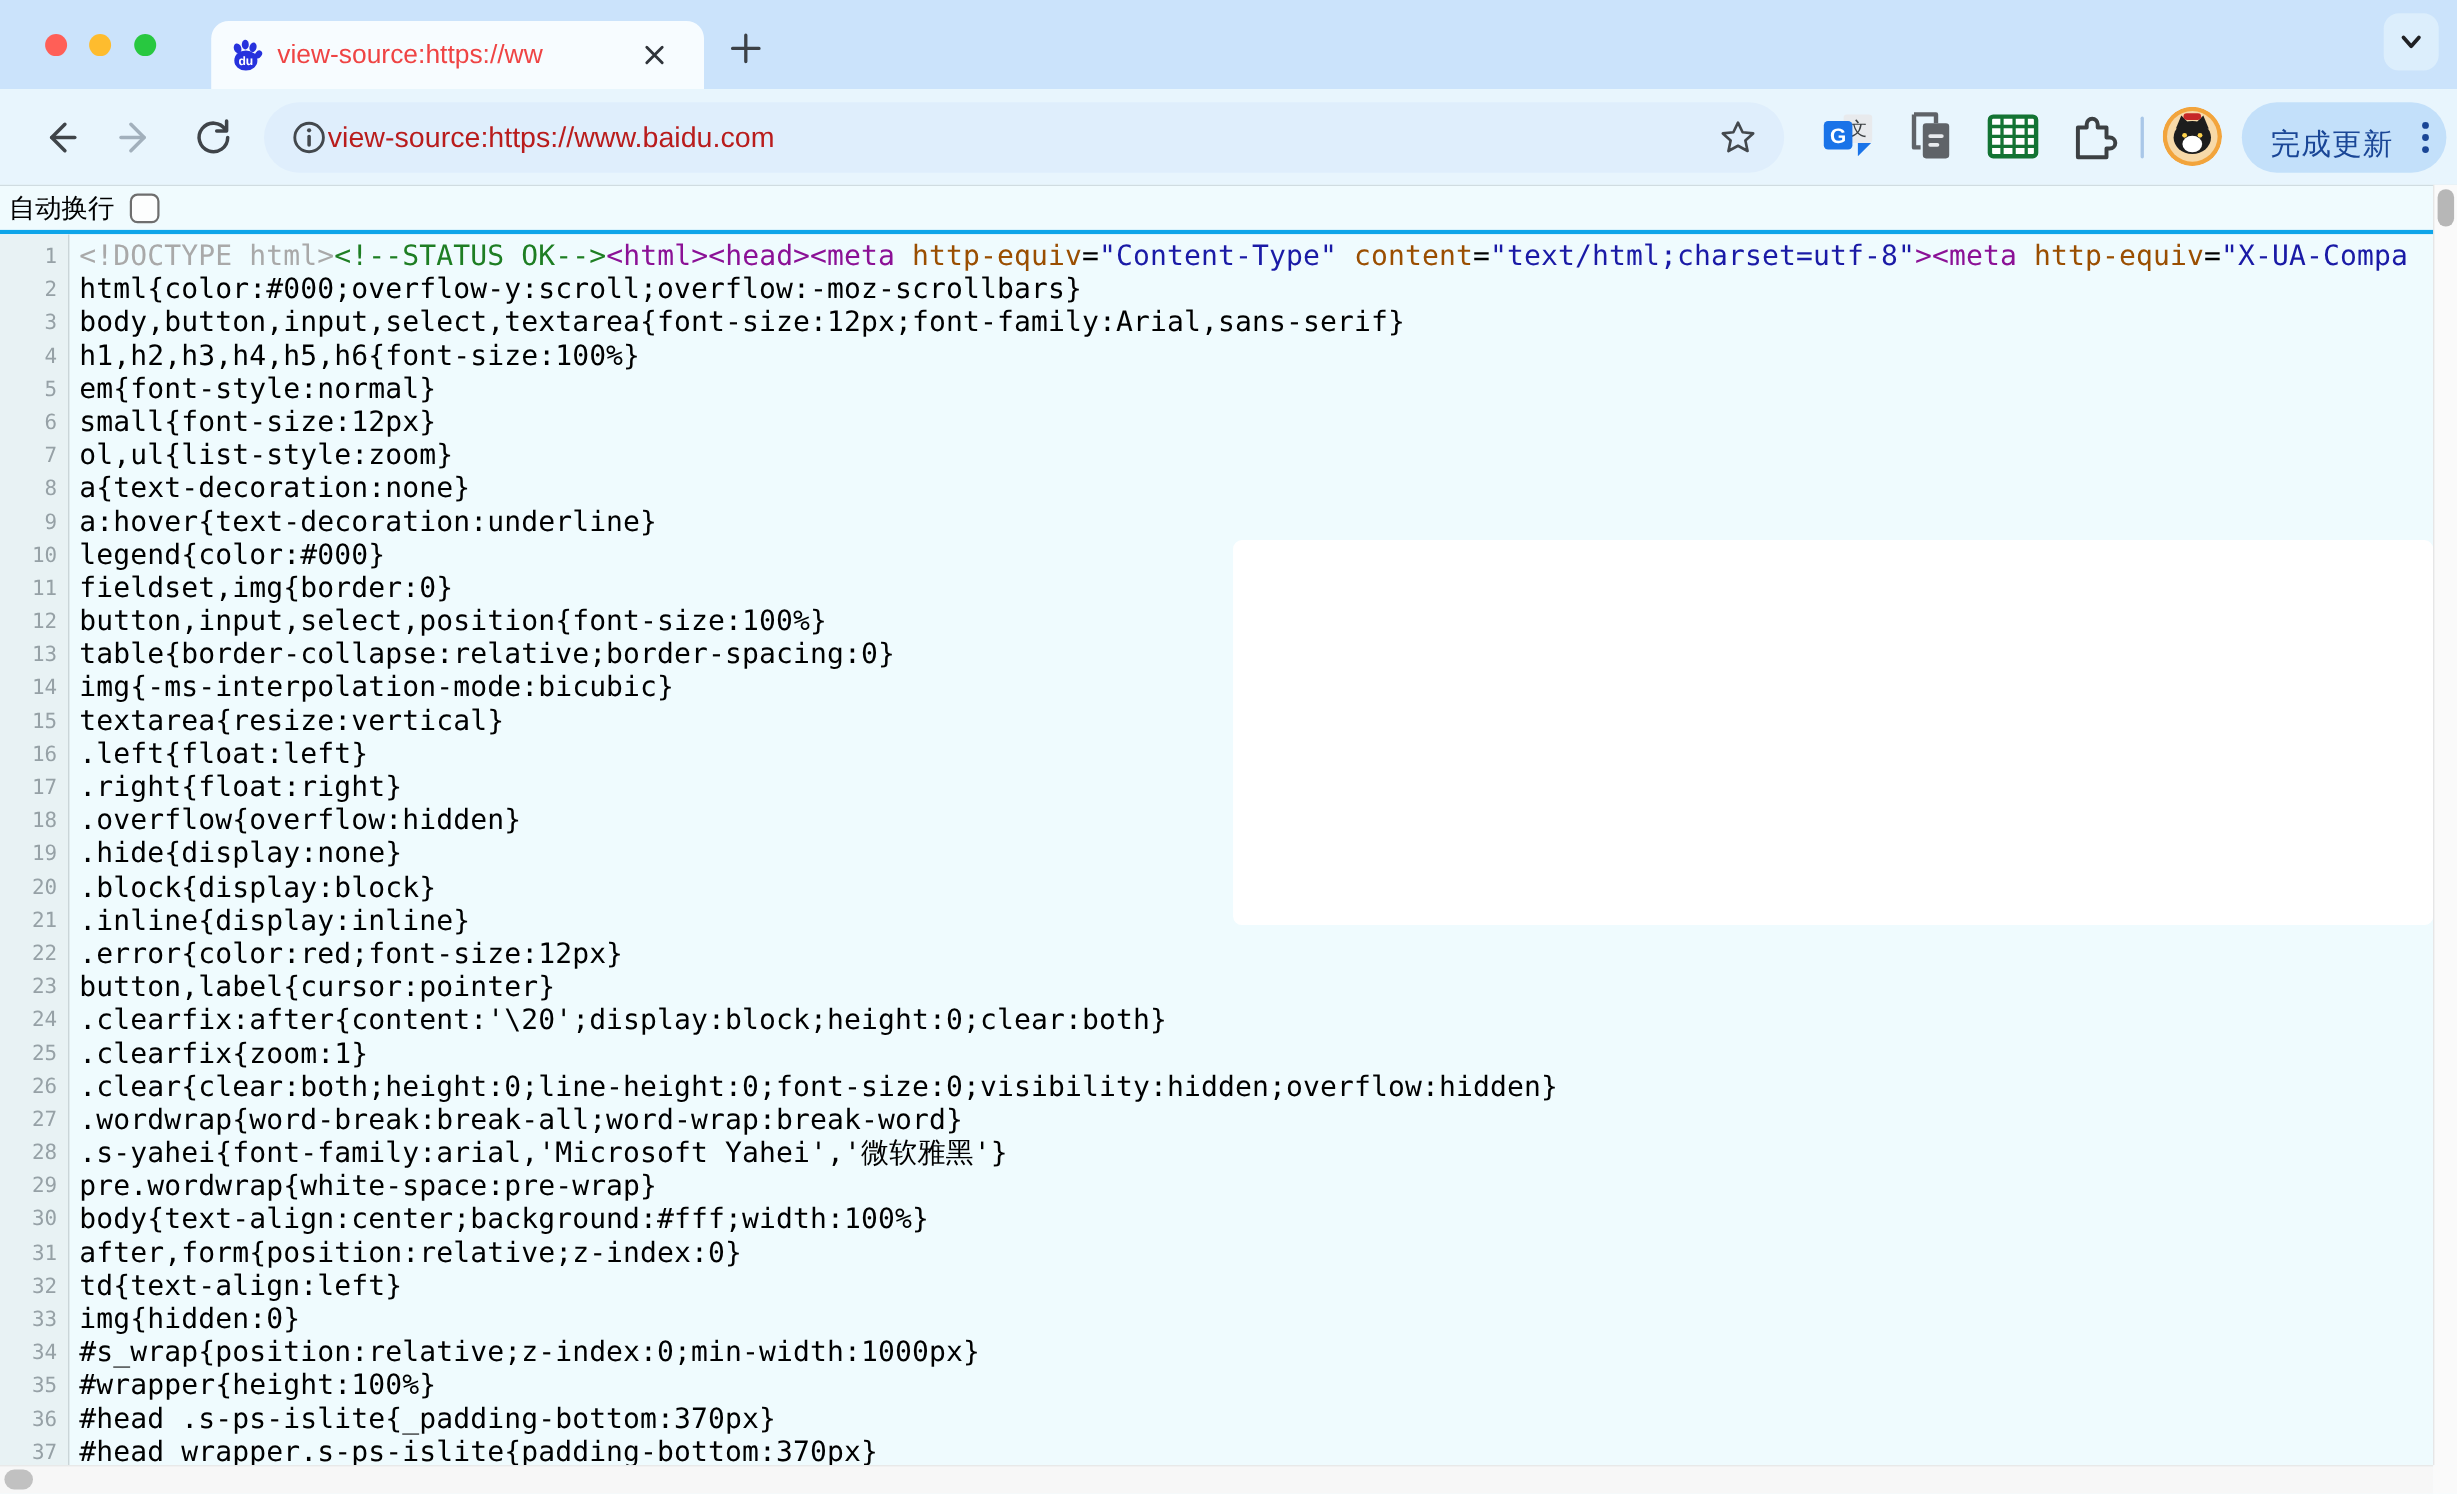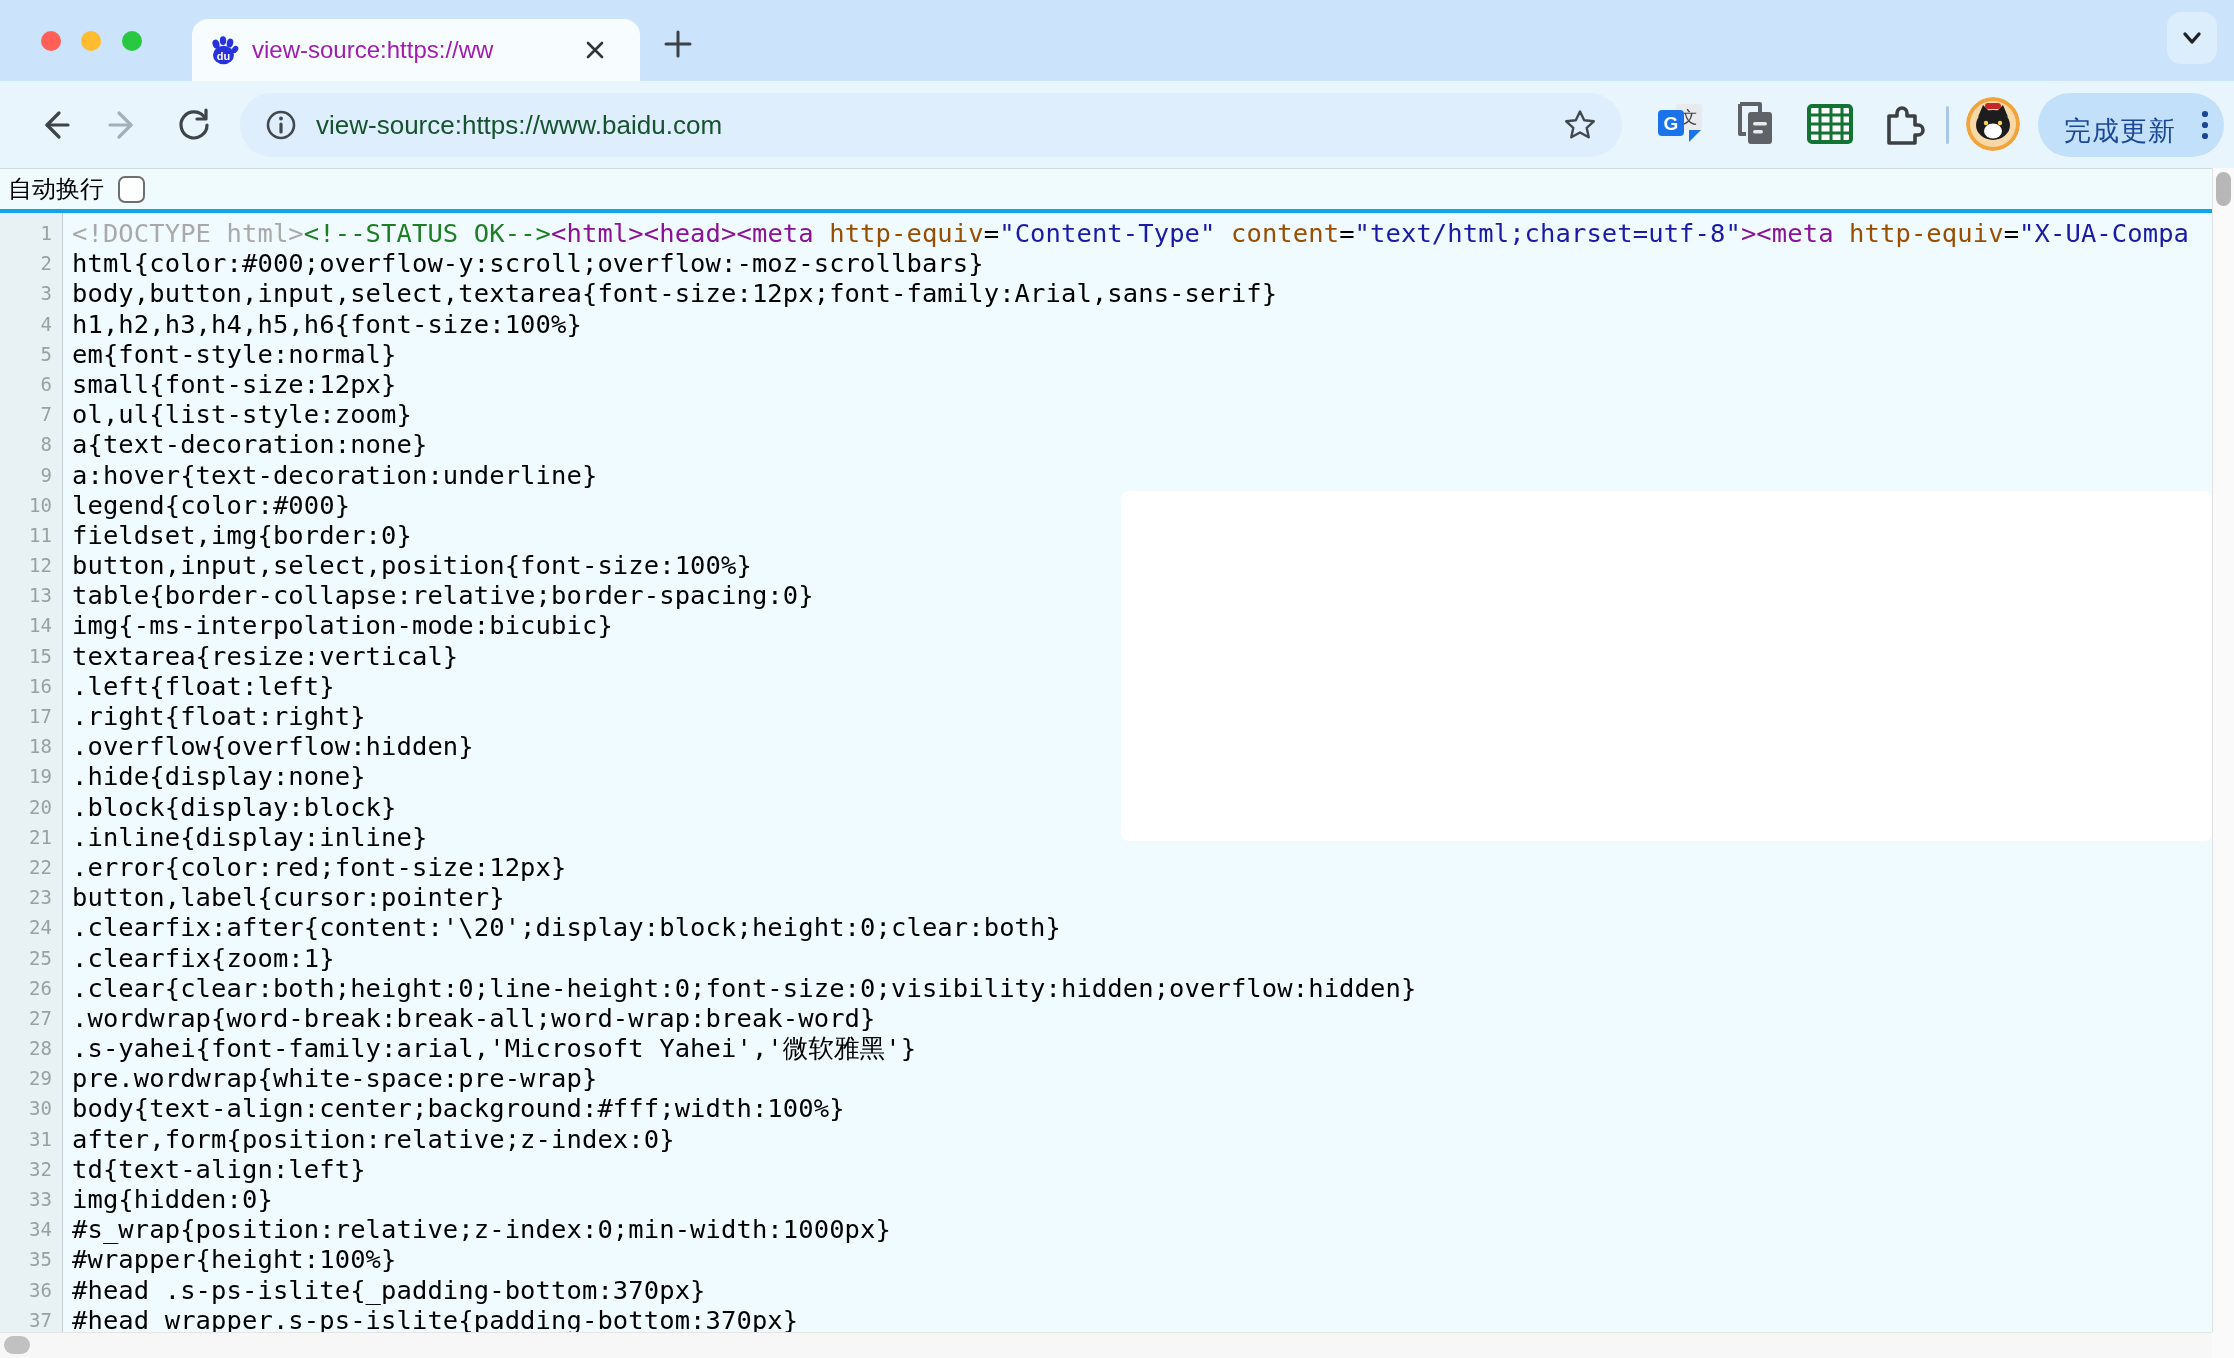--- a/index.html
+++ b/index.html
@@ -7,35 +7,35 @@
   #screen{position:relative;width:2234px;height:1358px;background:#effbfe;overflow:hidden;}
 
   
   .tabstrip{position:absolute;left:0;top:0;width:100%;height:81px;background:#cbe3fb;}
   .traffic{position:absolute;top:31px;width:20px;height:20px;border-radius:50%;}
   .t-red{left:41px;background:#ff5f57;}
   .t-yellow{left:81px;background:#febc2e;}
   .t-green{left:122px;background:#28c840;}
   .tab{position:absolute;left:192px;top:19px;width:448px;height:62px;background:#f7fcff;border-radius:16px 16px 0 0;display:flex;align-items:center;padding:0 16px;box-sizing:border-box;}
   .tab-fav{width:32px;height:32px;flex:none;margin-right:12px;}
-  .tab-title{position:relative;font-size:24px;color:#a21caf;white-space:nowrap;overflow:hidden;width:320px;height:32px;line-height:32px;}
+  .tab-title{position:relative;font-size:24px;color:#ef4444;white-space:nowrap;overflow:hidden;width:320px;height:32px;line-height:32px;}
   .tab-title .fade{position:absolute;right:0;top:0;width:50px;height:100%;background:linear-gradient(to right,rgba(247,252,255,0),#f7fcff);}
   .tab-close{margin-left:6px;width:34px;height:34px;display:flex;align-items:center;justify-content:center;border-radius:50%;}
   .newtab{position:absolute;left:660px;top:26px;width:36px;height:36px;display:flex;align-items:center;justify-content:center;}
   .tabsearch{position:absolute;left:2167px;top:12px;width:50px;height:52px;background:#dceefc;border-radius:14px;display:flex;align-items:center;justify-content:center;}
 
   
   .toolbar{position:absolute;left:0;top:81px;width:100%;height:87px;background:#e8f5fd;}
   .navbtn{position:absolute;top:22px;width:44px;height:44px;display:flex;align-items:center;justify-content:center;border-radius:50%;}
   .btn-back{left:32px;}
   .btn-fwd{left:102px;}
   .btn-reload{left:172px;}
   .omnibox{position:absolute;left:240px;top:12px;width:1382px;height:64px;background:#dfeefc;border-radius:32px;display:flex;align-items:center;padding:0 18px;box-sizing:border-box;}
   .omni-info{width:34px;height:34px;flex:none;margin-left:6px;}
-  .omni-url{flex:1;margin-left:18px;font-size:26px;color:#14532d;white-space:nowrap;overflow:hidden;}
+  .omni-url{flex:1;font-size:26px;color:#b91c1c;white-space:nowrap;overflow:hidden;}
   .omni-star{width:36px;height:36px;flex:none;margin-right:6px;}
   .tb-icon{position:absolute;top:16px;width:54px;height:54px;display:flex;align-items:center;justify-content:center;}
   .i-translate{left:1653px;}
   .i-copy{left:1728px;}
   .i-table{left:1803px;}
   .i-ext{left:1876px;}
   .tb-sep{position:absolute;left:1946px;top:25px;width:3px;height:38px;background:#a9c7e8;border-radius:2px;}
   .avatar{position:absolute;left:1966px;top:16px;width:54px;height:54px;border-radius:50%;overflow:hidden;}
   .update-pill{position:absolute;left:2038px;top:12px;width:186px;height:64px;background:#c3e0fa;border-radius:32px;display:flex;align-items:center;}
   .update-label{margin-left:26px;font-size:27px;color:#1a4696;letter-spacing:1px;white-space:nowrap;margin-top:11px;}

